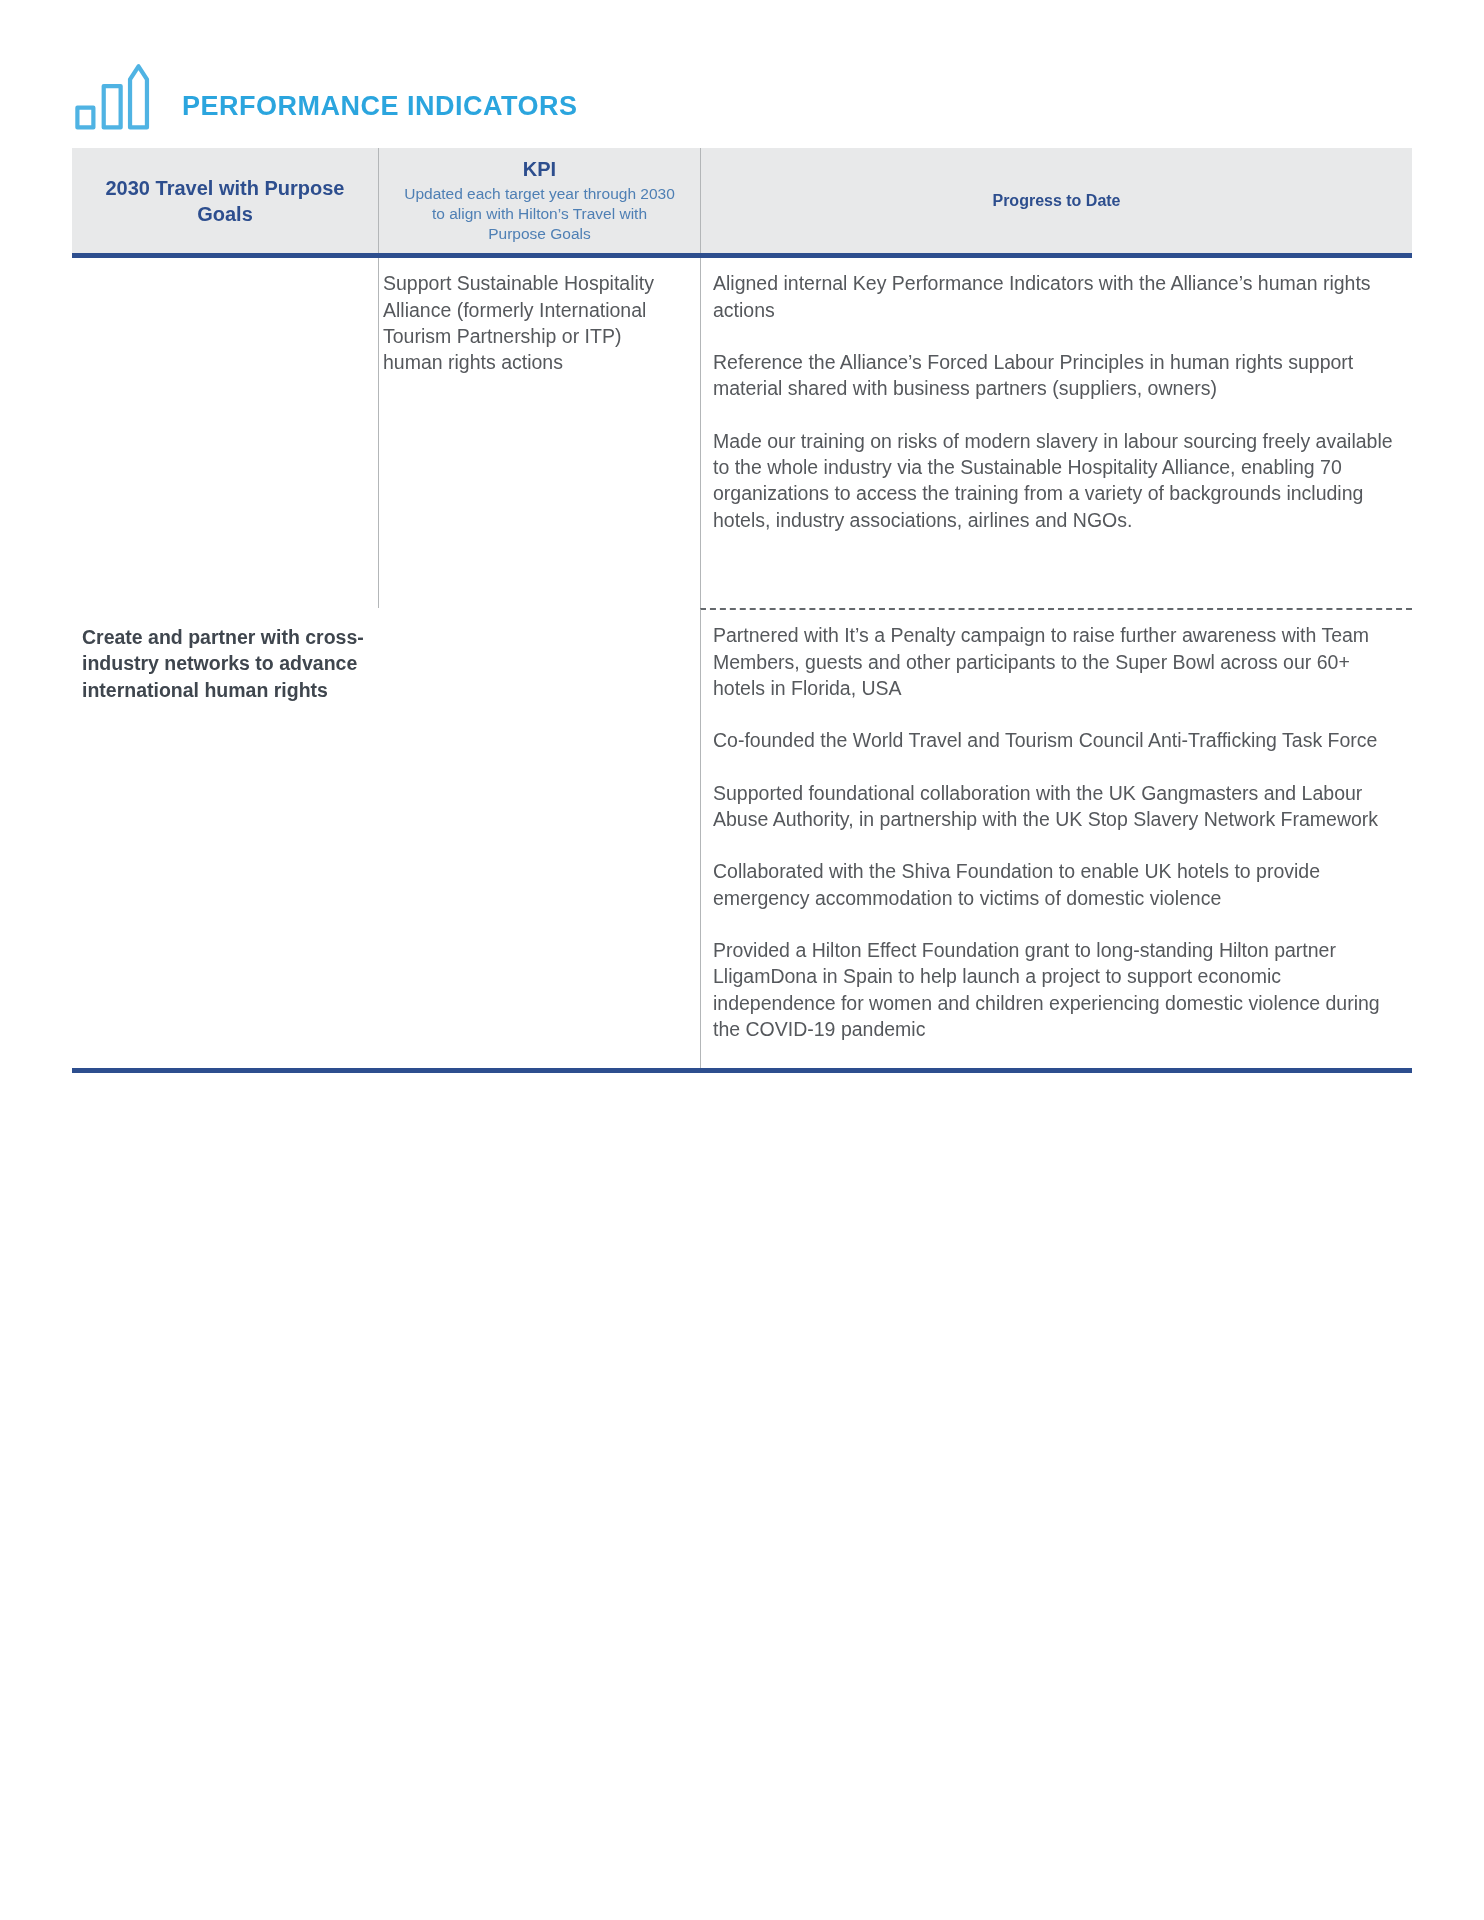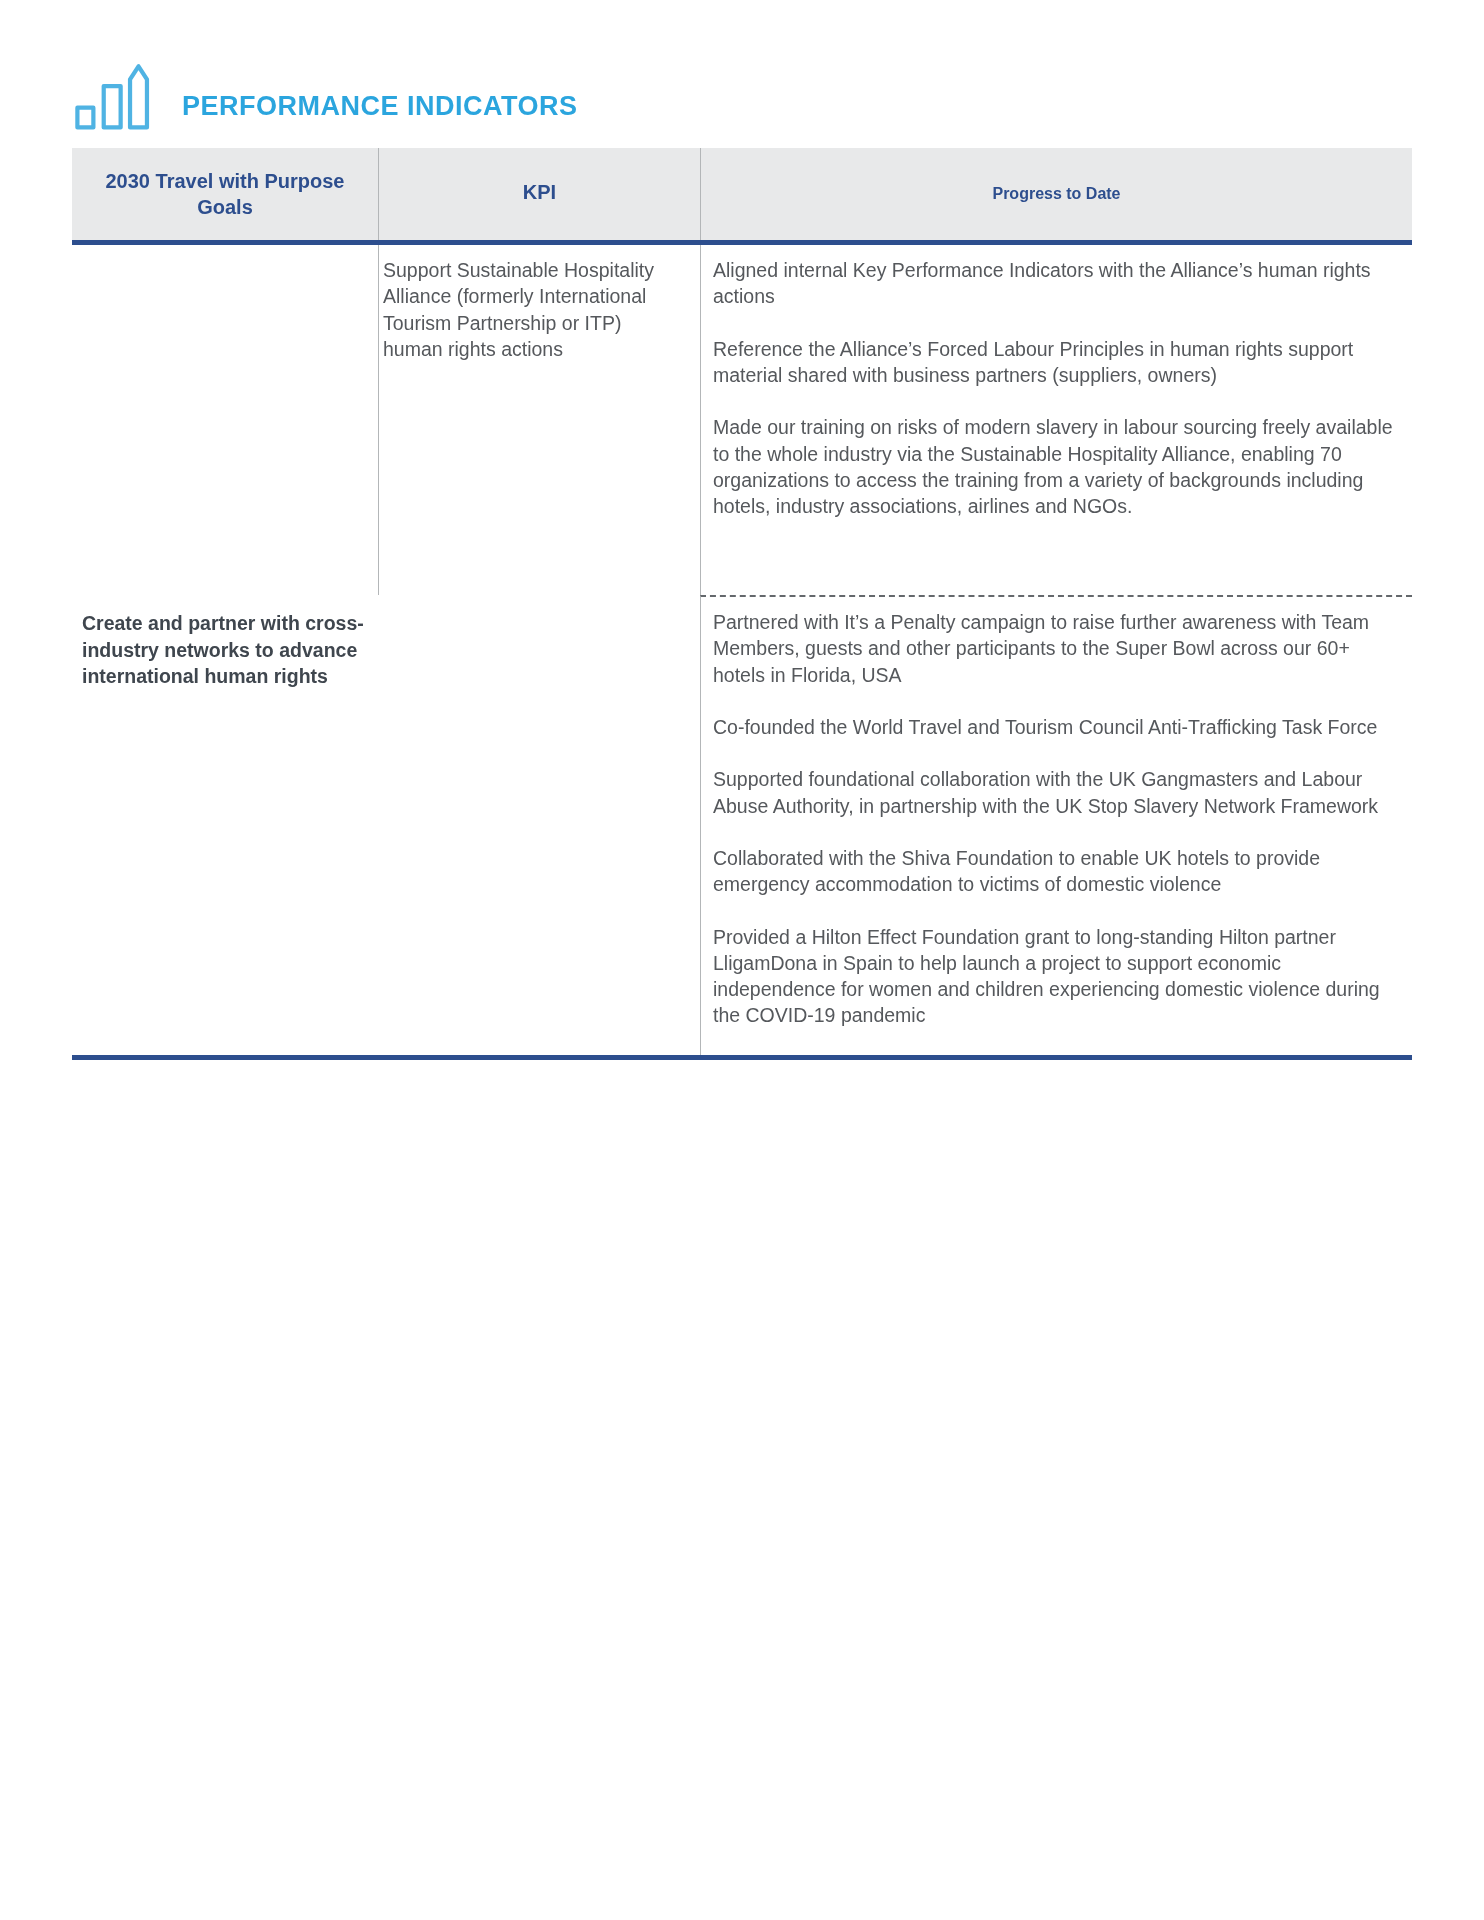--- a/index.html
+++ b/index.html
@@ -166,20 +166,21 @@
     </svg>
     <div class="page-title">PERFORMANCE INDICATORS</div>
   </div>
 
   <div class="pi-table">
 
     <div class="table-header">
       <div class="th th-goals">2030 Travel with Purpose Goals</div>
       <div class="th th-kpi col-sep-left">
         <div class="kpi-title">KPI</div>
+        <div class="kpi-subtitle">Updated each target year through 2030 to align with Hilton’s Travel with Purpose Goals</div>
       </div>
       <div class="th th-progress col-sep-left">Progress to Date</div>
     </div>
 
     <div class="thick-rule"></div>
 
     <div class="table-body">
 
       <div class="goal-cell">
         <div class="goal-text">Create and partner with cross-industry networks to advance international human rights</div>

